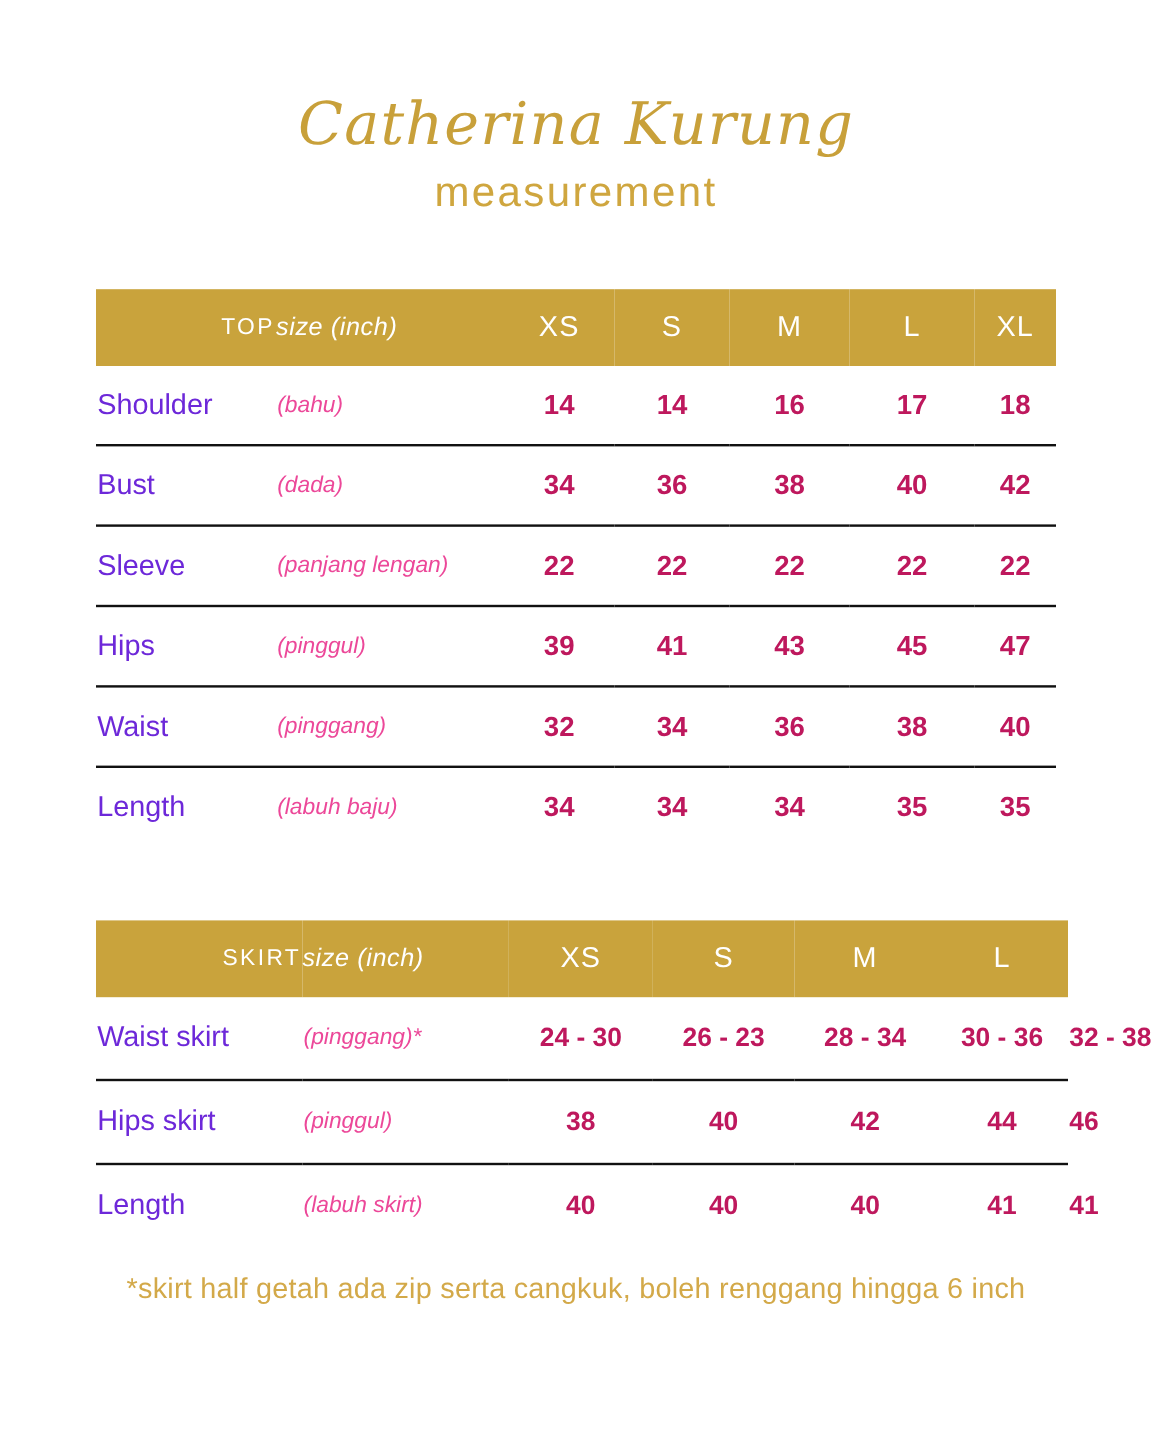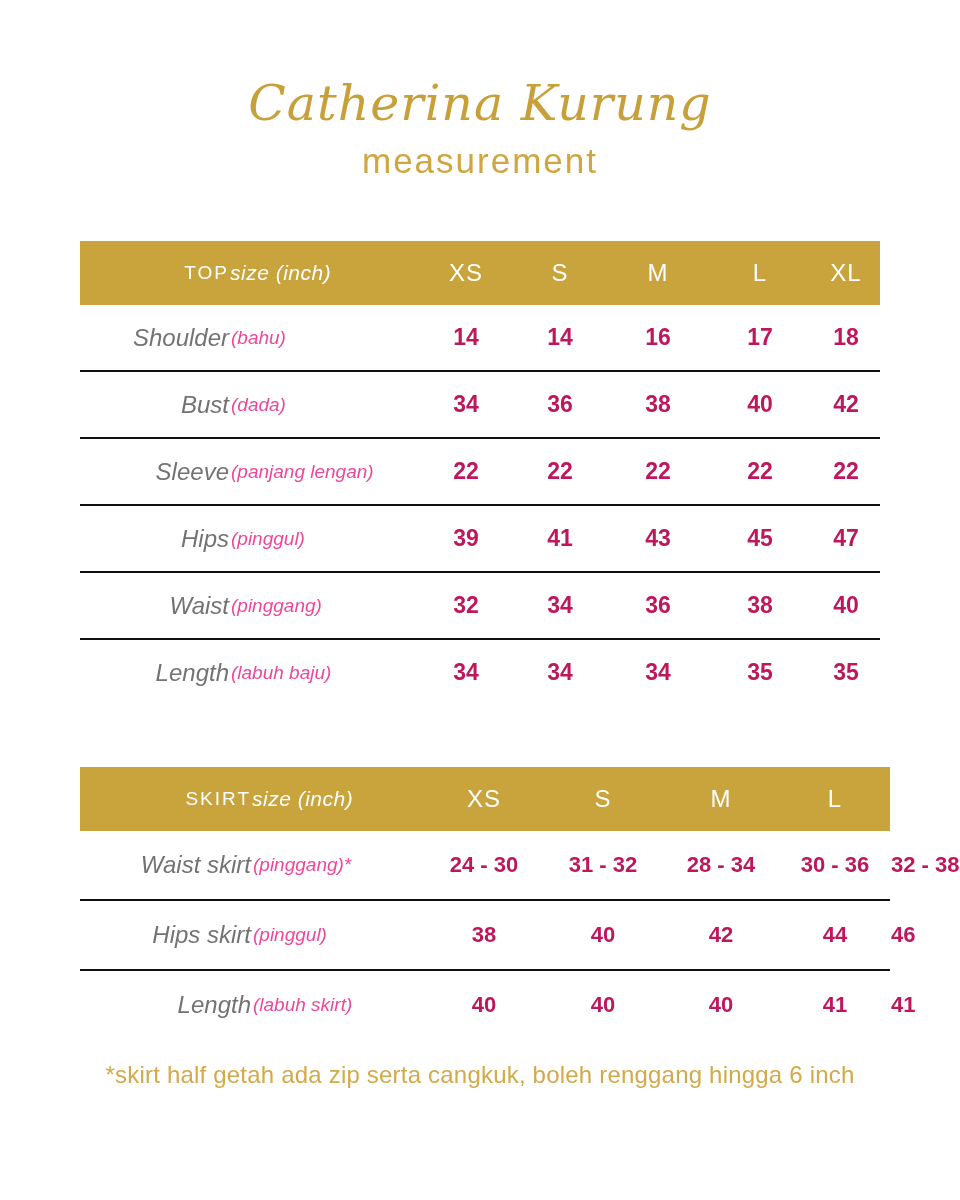--- a/index.html
+++ b/index.html
@@ -88,27 +88,26 @@
   tbody td {
     border-bottom: 2px solid #111111;
     height: 63px;
     vertical-align: middle;
     font-size: 23px;
   }
   tbody tr:last-child td {
     border-bottom: none;
   }
   td.name {
-    text-align: right;
+    text-align: left;
     padding-left: 1px;
-    color: #737373;
+    color: #6d28d9;
     font-weight: 400;
     font-size: 24px;
     white-space: nowrap;
-    font-style: italic;
   }
   td.malay {
     text-align: left;
     color: #ec4899;
     font-style: italic;
     font-size: 19px;
     white-space: nowrap;
   }
   td.val {
     text-align: center;
@@ -260,21 +259,21 @@
           <th class="col-size">M</th>
           <th class="col-size">L</th>
           <th class="col-size">XL</th>
         </tr>
       </thead>
       <tbody>
         <tr>
           <td class="name">Waist skirt</td>
           <td class="malay">(pinggang)*</td>
           <td class="val">24 - 30</td>
-          <td class="val">31 - 32</td>
+          <td class="val">26 - 23</td>
           <td class="val">28 - 34</td>
           <td class="val">30 - 36</td>
           <td class="val">32 - 38</td>
         </tr>
         <tr>
           <td class="name">Hips skirt</td>
           <td class="malay">(pinggul)</td>
           <td class="val">38</td>
           <td class="val">40</td>
           <td class="val">42</td>

